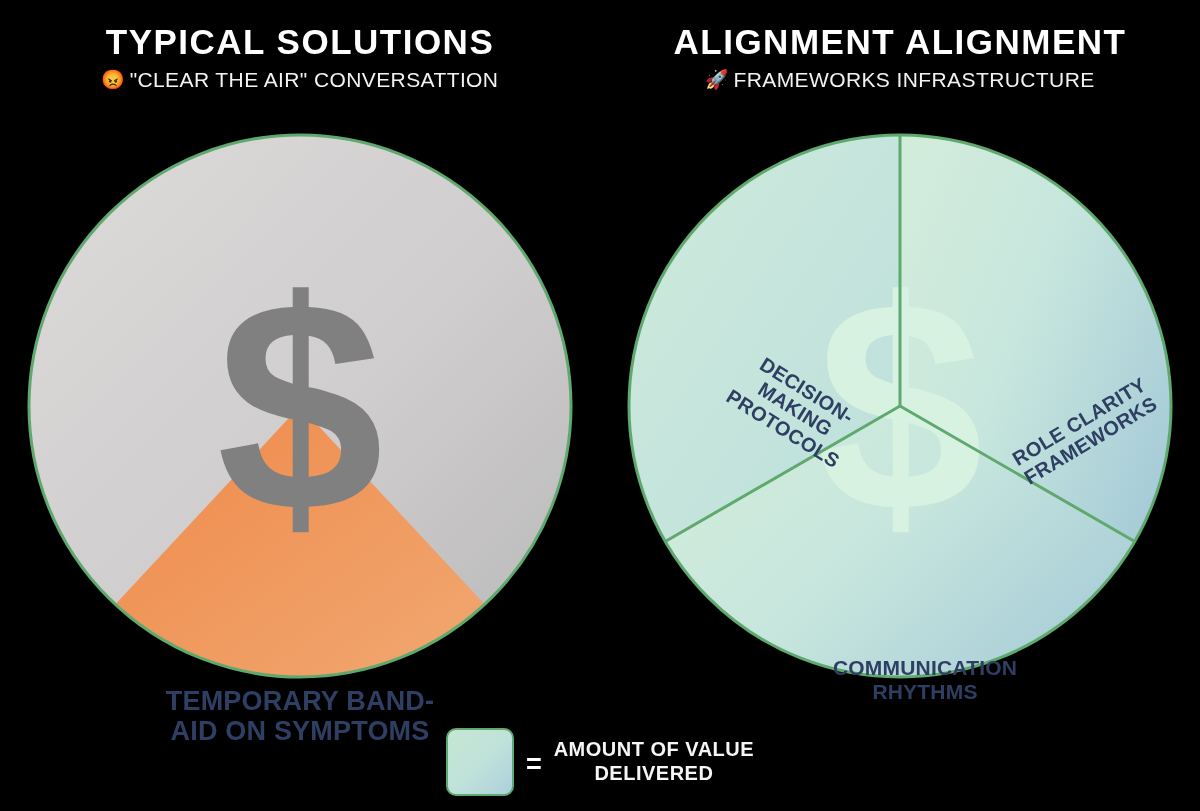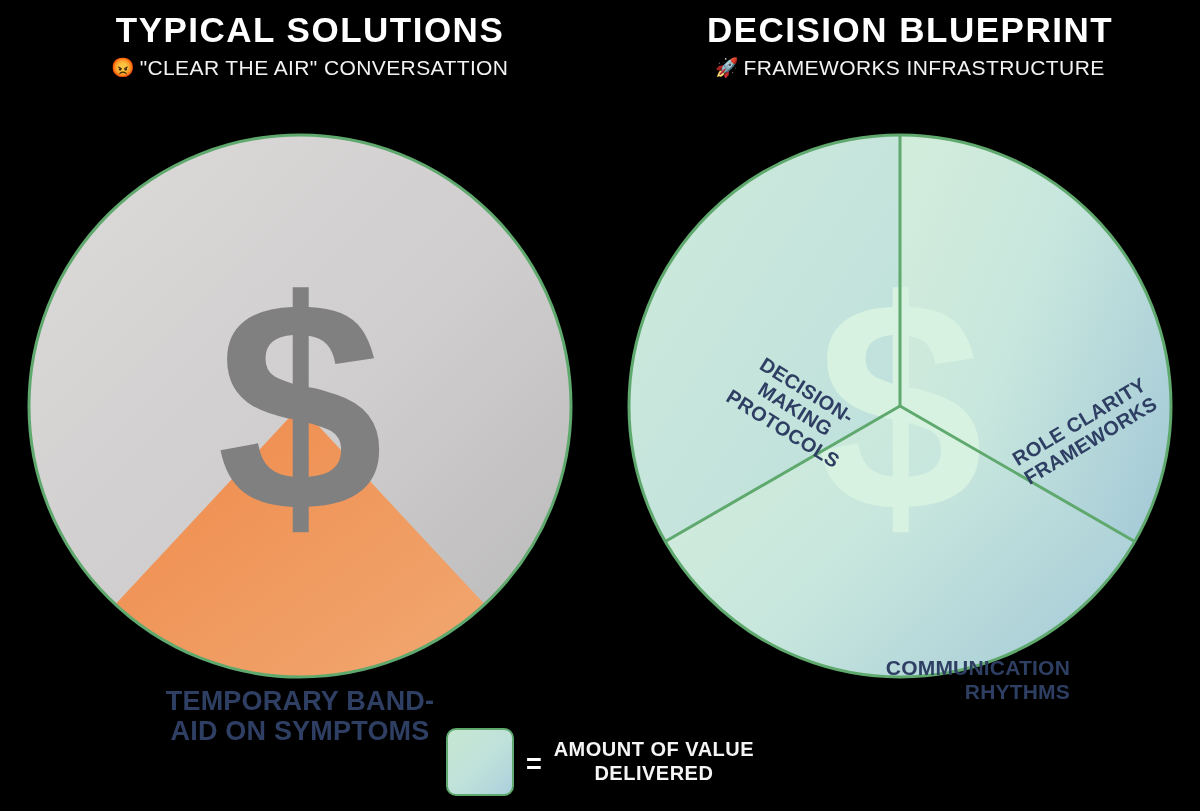--- a/index.html
+++ b/index.html
@@ -20,25 +20,24 @@
     top: 0;
     width: 600px;
     height: 811px;
   }
   .panel-left  { left: 0; }
   .panel-right { left: 600px; }
 
   
   .panel-header {
     position: absolute;
-    top: 12px;
+    top: 24px;
     left: 0;
     width: 600px;
     text-align: center;
-    padding-left: 10px;
   }
   .panel-title {
     font-size: 35px;
     font-weight: bold;
     letter-spacing: 1.5px;
     color: #ffffff;
     line-height: 1.0;
     white-space: nowrap;
   }
   .panel-subtitle {
@@ -108,21 +107,20 @@
     transform: rotate(-31deg);
     transform-origin: center center;
   }
 
   .label-comm {
     left: 155px;
     top: 525px;
     width: 290px;
     font-size: 21px;
     letter-spacing: 0.2px;
-    text-align: right;
   }
 
   
   .legend {
     position: absolute;
     left: 0;
     top: 728px;
     width: 1200px;
     display: flex;
     align-items: center;
@@ -191,21 +189,21 @@
     </svg>
 
     <div class="sector-label label-bandaid">TEMPORARY BAND-
 AID ON SYMPTOMS</div>
   </div>
 </div>
 
 <div class="panel panel-right">
 
   <div class="panel-header">
-    <div class="panel-title">DECISION BLUEPRINT</div>
+    <div class="panel-title">ALIGNMENT ALIGNMENT</div>
     <div class="panel-subtitle">
       <span class="subtitle-emoji">🚀</span>
       <span>FRAMEWORKS INFRASTRUCTURE</span>
     </div>
   </div>
 
   <div class="pie-wrap pie-wrap-right">
     <svg class="pie-svg" width="550" height="550" viewBox="0 0 550 550">
       <defs>
         <linearGradient id="mintGrad" x1="0%" y1="20%" x2="100%" y2="80%">

